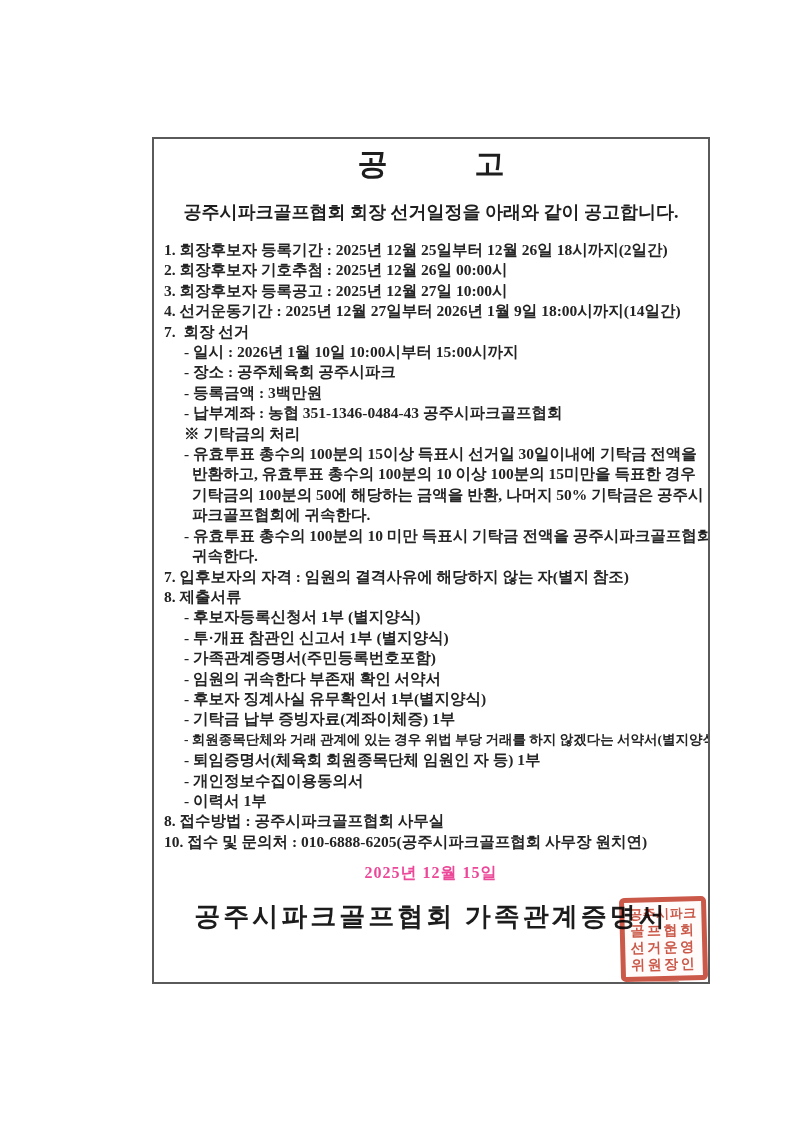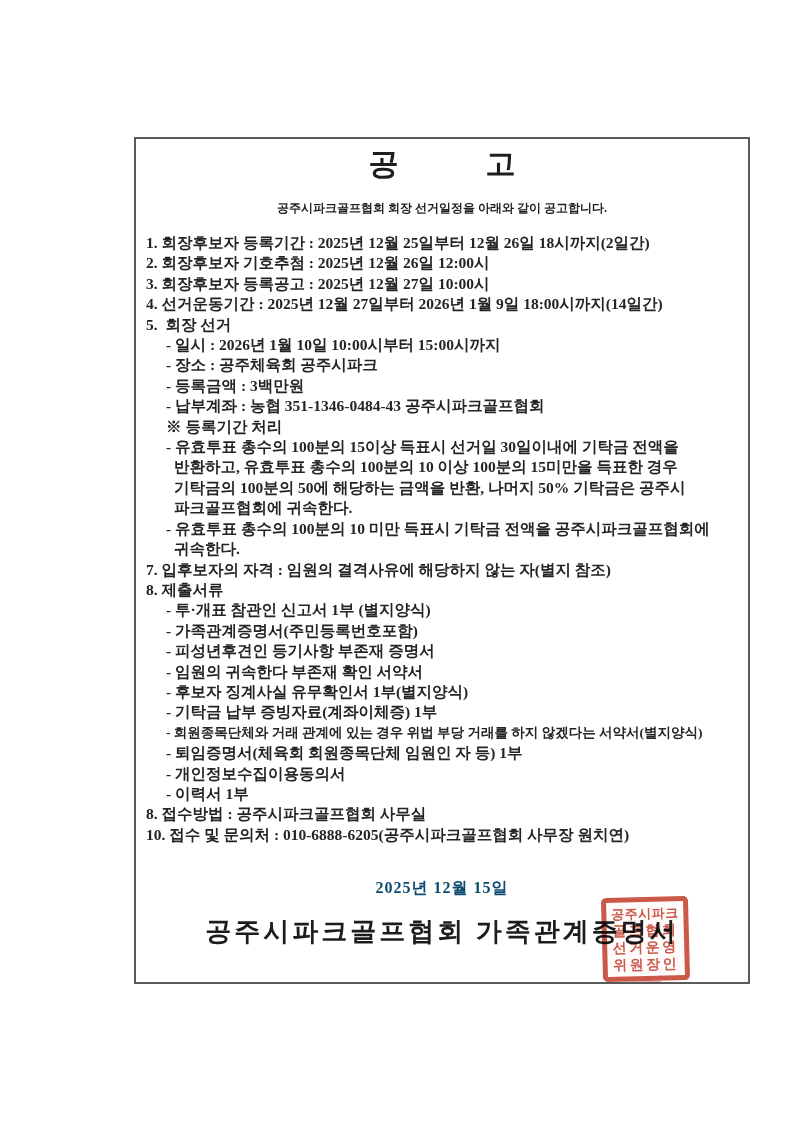--- a/index.html
+++ b/index.html
@@ -12,66 +12,66 @@
     color: #222222;
     overflow: hidden;
   }
   .page {
     position: absolute;
     inset: 0;
     background: #ffffff;
   }
   .doc-box {
     position: absolute;
-    left: 134px;
+    left: 152px;
     top: 137px;
-    width: 616px;
+    width: 558px;
     height: 847px;
     border: 2px solid #5a5a5a;
     background: #ffffff;
     overflow: hidden;
   }
   .doc-title {
     margin-top: 5px;
     text-align: center;
     font-size: 30px;
     font-weight: 700;
     letter-spacing: 24px;
     padding-left: 24px; 
     color: #1e1e1e;
     white-space: pre;
   }
   .doc-subtitle {
     margin-top: 15px;
     text-align: center;
-    font-size: 12px;
+    font-size: 18px;
     font-weight: 700;
     color: #1e1e1e;
     white-space: pre;
   }
   .notice-lines {
     margin-top: 16px;
     padding: 0 10px 0 10px;
     font-size: 15.5px;
     line-height: 20.4px;
     font-weight: 600;
     color: #242424;
   }
   .line { white-space: pre; }
   .line.indent-0 { padding-left: 0; }
   .line.indent-1 { padding-left: 20px; }
   .line.indent-2 { padding-left: 28px; }
   .line.small { font-size: 13.5px; }
   .doc-date {
-    margin-top: 33px;
+    margin-top: 11px;
     text-align: center;
     font-size: 16px;
     font-weight: 600;
     letter-spacing: 1px;
-    color: #0c4a6e;
+    color: #ec4899;
     white-space: pre;
   }
   .doc-footer {
     margin-top: 15px;
     text-align: center;
     font-size: 26px;
     font-weight: 700;
     letter-spacing: 3px;
     color: #1c1c1c;
     white-space: pre;
@@ -118,40 +118,40 @@
 </style>
 </head>
 <body>
 
 <div class="page">
   <div class="doc-box">
     <div class="doc-title">공  고</div>
     <div class="doc-subtitle">공주시파크골프협회 회장 선거일정을 아래와 같이 공고합니다.</div>
     <div class="notice-lines">
         <div class="line indent-0">1. 회장후보자 등록기간 : 2025년 12월 25일부터 12월 26일 18시까지(2일간)</div>
-        <div class="line indent-0">2. 회장후보자 기호추첨 : 2025년 12월 26일 12:00시</div>
+        <div class="line indent-0">2. 회장후보자 기호추첨 : 2025년 12월 26일 00:00시</div>
         <div class="line indent-0">3. 회장후보자 등록공고 : 2025년 12월 27일 10:00시</div>
         <div class="line indent-0">4. 선거운동기간 : 2025년 12월 27일부터 2026년 1월 9일 18:00시까지(14일간)</div>
-        <div class="line indent-0">5.  회장 선거</div>
+        <div class="line indent-0">7.  회장 선거</div>
         <div class="line indent-1">- 일시 : 2026년 1월 10일 10:00시부터 15:00시까지</div>
         <div class="line indent-1">- 장소 : 공주체육회 공주시파크</div>
         <div class="line indent-1">- 등록금액 : 3백만원</div>
         <div class="line indent-1">- 납부계좌 : 농협 351-1346-0484-43 공주시파크골프협회</div>
-        <div class="line indent-1">※ 등록기간 처리</div>
+        <div class="line indent-1">※ 기탁금의 처리</div>
         <div class="line indent-1">- 유효투표 총수의 100분의 15이상 득표시 선거일 30일이내에 기탁금 전액을</div>
         <div class="line indent-2">반환하고, 유효투표 총수의 100분의 10 이상 100분의 15미만을 득표한 경우</div>
         <div class="line indent-2">기탁금의 100분의 50에 해당하는 금액을 반환, 나머지 50% 기탁금은 공주시</div>
         <div class="line indent-2">파크골프협회에 귀속한다.</div>
         <div class="line indent-1">- 유효투표 총수의 100분의 10 미만 득표시 기탁금 전액을 공주시파크골프협회에</div>
         <div class="line indent-2">귀속한다.</div>
         <div class="line indent-0">7. 입후보자의 자격 : 임원의 결격사유에 해당하지 않는 자(별지 참조)</div>
         <div class="line indent-0">8. 제출서류</div>
+        <div class="line indent-1">- 후보자등록신청서 1부 (별지양식)</div>
         <div class="line indent-1">- 투·개표 참관인 신고서 1부 (별지양식)</div>
         <div class="line indent-1">- 가족관계증명서(주민등록번호포함)</div>
-        <div class="line indent-1">- 피성년후견인 등기사항 부존재 증명서</div>
         <div class="line indent-1">- 임원의 귀속한다 부존재 확인 서약서</div>
         <div class="line indent-1">- 후보자 징계사실 유무확인서 1부(별지양식)</div>
         <div class="line indent-1">- 기탁금 납부 증빙자료(계좌이체증) 1부</div>
         <div class="line indent-1 small">- 회원종목단체와 거래 관계에 있는 경우 위법 부당 거래를 하지 않겠다는 서약서(별지양식)</div>
         <div class="line indent-1">- 퇴임증명서(체육회 회원종목단체 임원인 자 등) 1부</div>
         <div class="line indent-1">- 개인정보수집이용동의서</div>
         <div class="line indent-1">- 이력서 1부</div>
         <div class="line indent-0">8. 접수방법 : 공주시파크골프협회 사무실</div>
         <div class="line indent-0">10. 접수 및 문의처 : 010-6888-6205(공주시파크골프협회 사무장 원치연)</div>
       </div>

